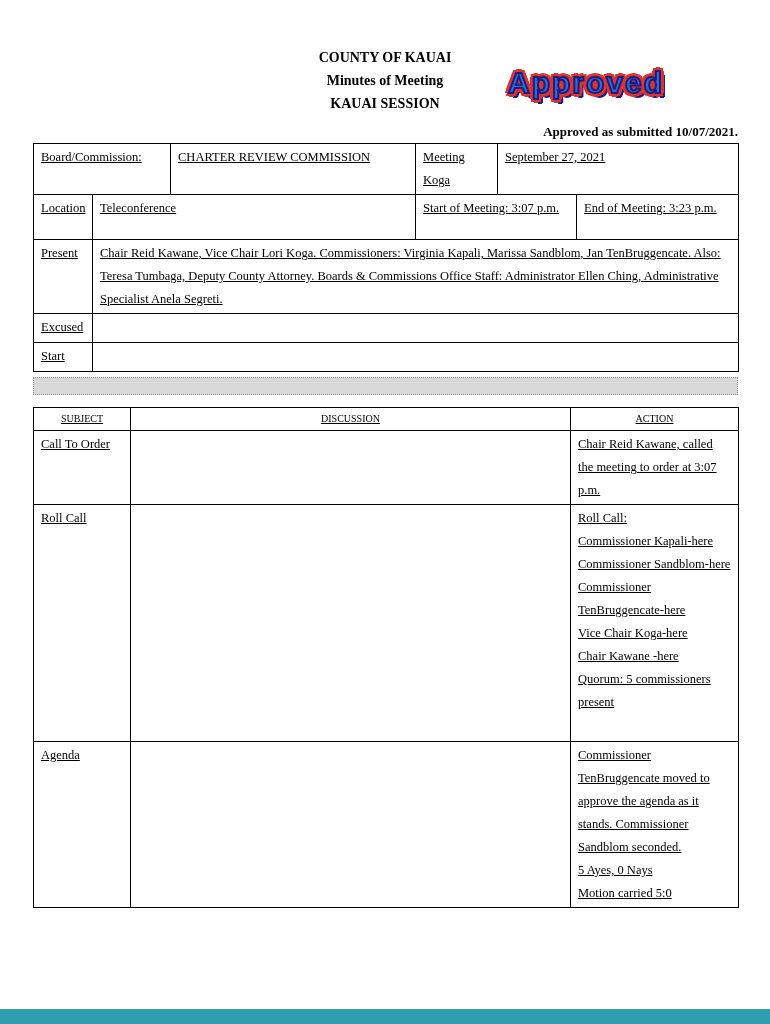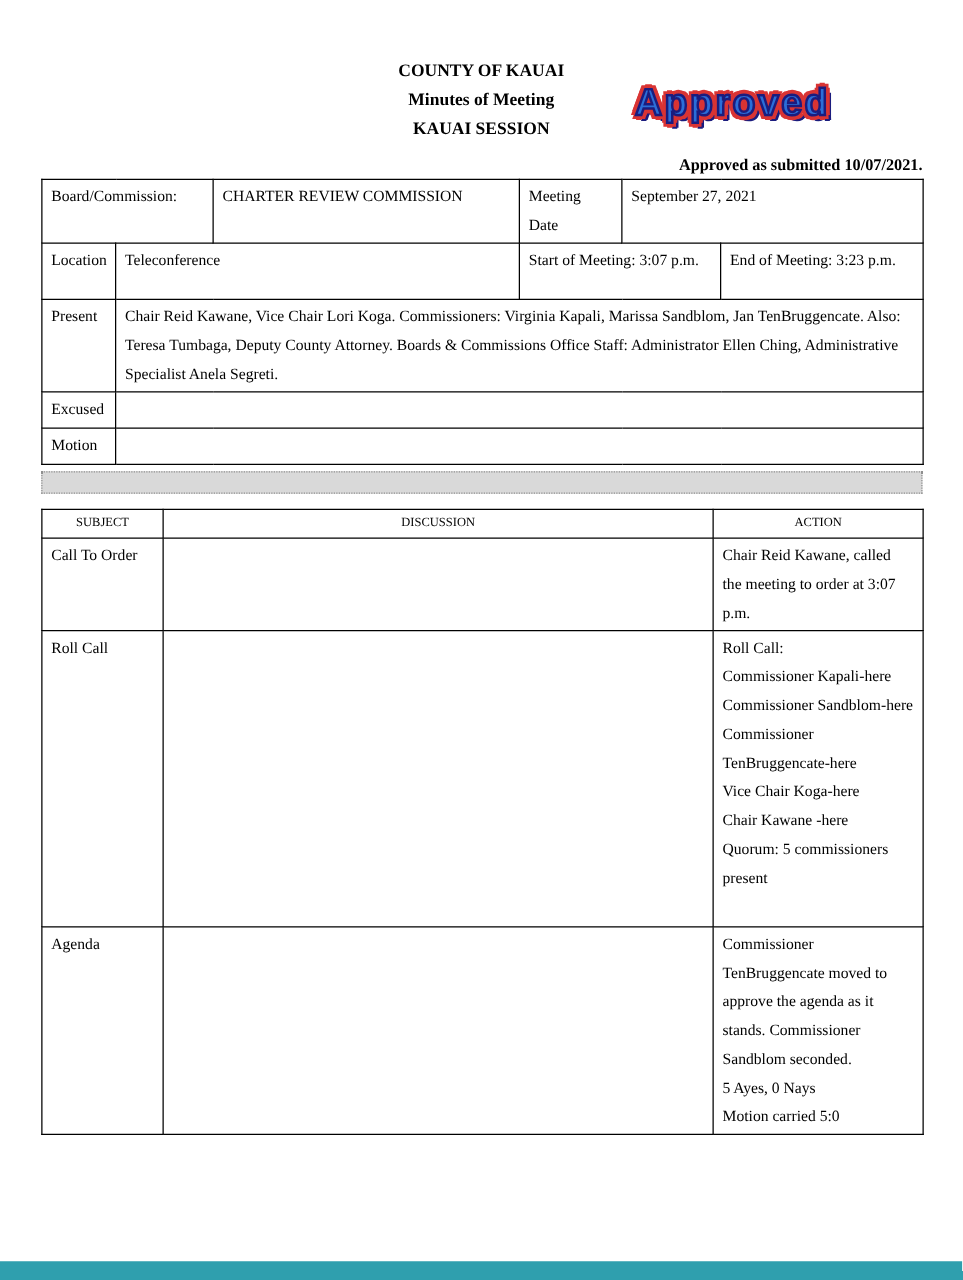--- a/index.html
+++ b/index.html
@@ -57,20 +57,21 @@
   table.doc td, table.doc th {
     border: 1px solid #000;
     padding: 2px 7px;
     vertical-align: top;
     font-size: 12.5px;
     line-height: 23px;
     text-align: left;
     font-weight: normal;
     white-space: pre-line;
     overflow: hidden;
+    text-decoration: underline;
   }
   .bold { font-weight: bold; }
 
   .separator {
     width: 705px;
     height: 18px;
     margin: 5px 0 12px 33px;
     border: 1px dotted #8f8f8f;
   }
 
@@ -111,39 +112,39 @@
         <col style="width:78px">
         <col style="width:245px">
       <col style="width:82px">
         <col style="width:79px">
         <col style="width:162px">
     </colgroup>
     <tbody>
         <tr style="height:29px">
       <td colspan="2">Board/Commission:</td>
       <td class="bold">CHARTER REVIEW COMMISSION</td>
-      <td>Meeting Date</td>
+      <td>Meeting Koga</td>
       <td colspan="2" class="bold">September 27, 2021</td>
     </tr>
     <tr style="height:45px">
       <td>Location</td>
       <td colspan="2">Teleconference</td>
       <td colspan="2">Start of Meeting:  3:07 p.m.</td>
       <td>End of Meeting:  3:23 p.m.</td>
     </tr>
     <tr>
       <td>Present</td>
       <td colspan="5">Chair Reid Kawane, Vice Chair Lori Koga.  Commissioners: Virginia Kapali, Marissa Sandblom, Jan TenBruggencate.  Also: Teresa Tumbaga, Deputy County Attorney.  Boards &amp; Commissions Office Staff: Administrator Ellen Ching, Administrative Specialist Anela Segreti.</td>
     </tr>
     <tr style="height:29px">
       <td>Excused</td>
       <td colspan="5"></td>
     </tr>
     <tr style="height:29px">
-      <td>Motion</td>
+      <td>Start</td>
       <td colspan="5"></td>
     </tr>
   </tbody>
     </table>
 
   <div class="separator" style="background: rgb(217, 217, 217);"></div>
 
   <table class="doc minutes">
     <colgroup>
       <col style="width:97px">

